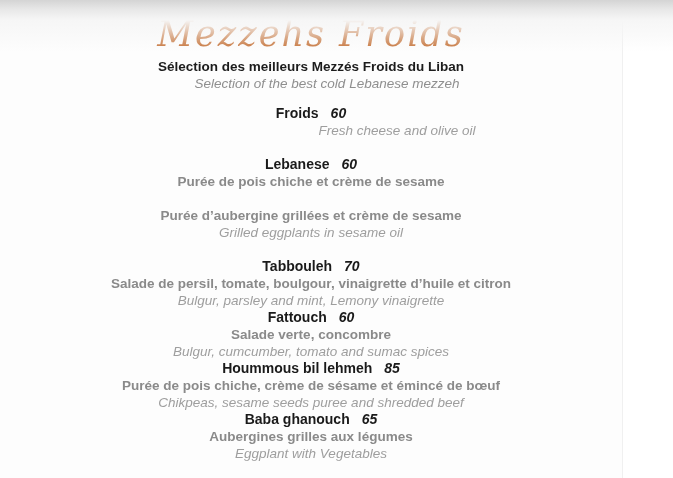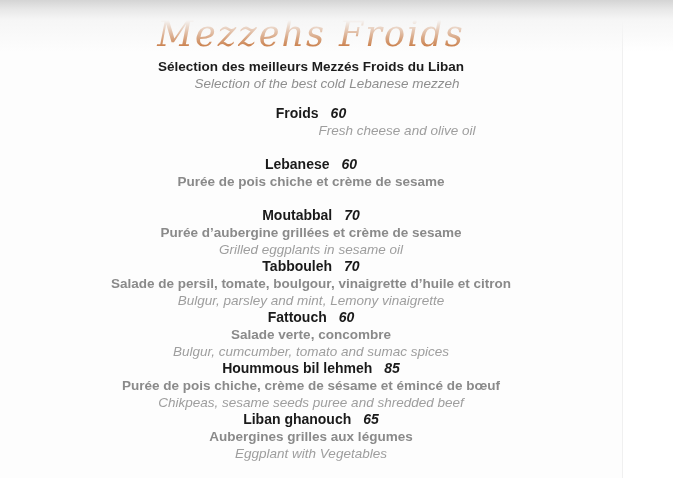--- a/index.html
+++ b/index.html
@@ -93,21 +93,20 @@
     <div class="item-name-line"><span class="name">Froids</span><span class="price">60</span></div>
     <div class="desc-en align-left">Fresh cheese and olive oil</div>
   </div>
 
   <div class="item">
     <div class="item-name-line"><span class="name">Lebanese</span><span class="price">60</span></div>
     <div class="desc-fr">Purée de pois chiche et crème de sesame</div>
   </div>
 
   <div class="item">
-    <div class="item-name-line"><span class="name">Moutabbal</span><span class="price">70</span></div>
     <div class="desc-fr">Purée d’aubergine grillées et crème de sesame</div>
     <div class="desc-en">Grilled eggplants in sesame oil</div>
   </div>
 
   <div class="item">
     <div class="item-name-line"><span class="name">Tabbouleh</span><span class="price">70</span></div>
     <div class="desc-fr">Salade de persil, tomate, boulgour, vinaigrette d’huile et citron</div>
     <div class="desc-en">Bulgur, parsley and mint, Lemony vinaigrette</div>
   </div>
 
@@ -117,20 +116,20 @@
     <div class="desc-en">Bulgur, cumcumber, tomato and sumac spices</div>
   </div>
 
   <div class="item">
     <div class="item-name-line"><span class="name">Hoummous bil lehmeh</span><span class="price">85</span></div>
     <div class="desc-fr">Purée de pois chiche, crème de sésame et émincé de bœuf</div>
     <div class="desc-en">Chikpeas, sesame seeds puree and shredded beef</div>
   </div>
 
   <div class="item">
-    <div class="item-name-line"><span class="name">Liban ghanouch</span><span class="price">65</span></div>
+    <div class="item-name-line"><span class="name">Baba ghanouch</span><span class="price">65</span></div>
     <div class="desc-fr">Aubergines grilles aux légumes</div>
     <div class="desc-en">Eggplant with Vegetables</div>
   </div>
 </div>
   </div>
   <div class="top-shadow"></div>
 </div>
 
 </body></html>

